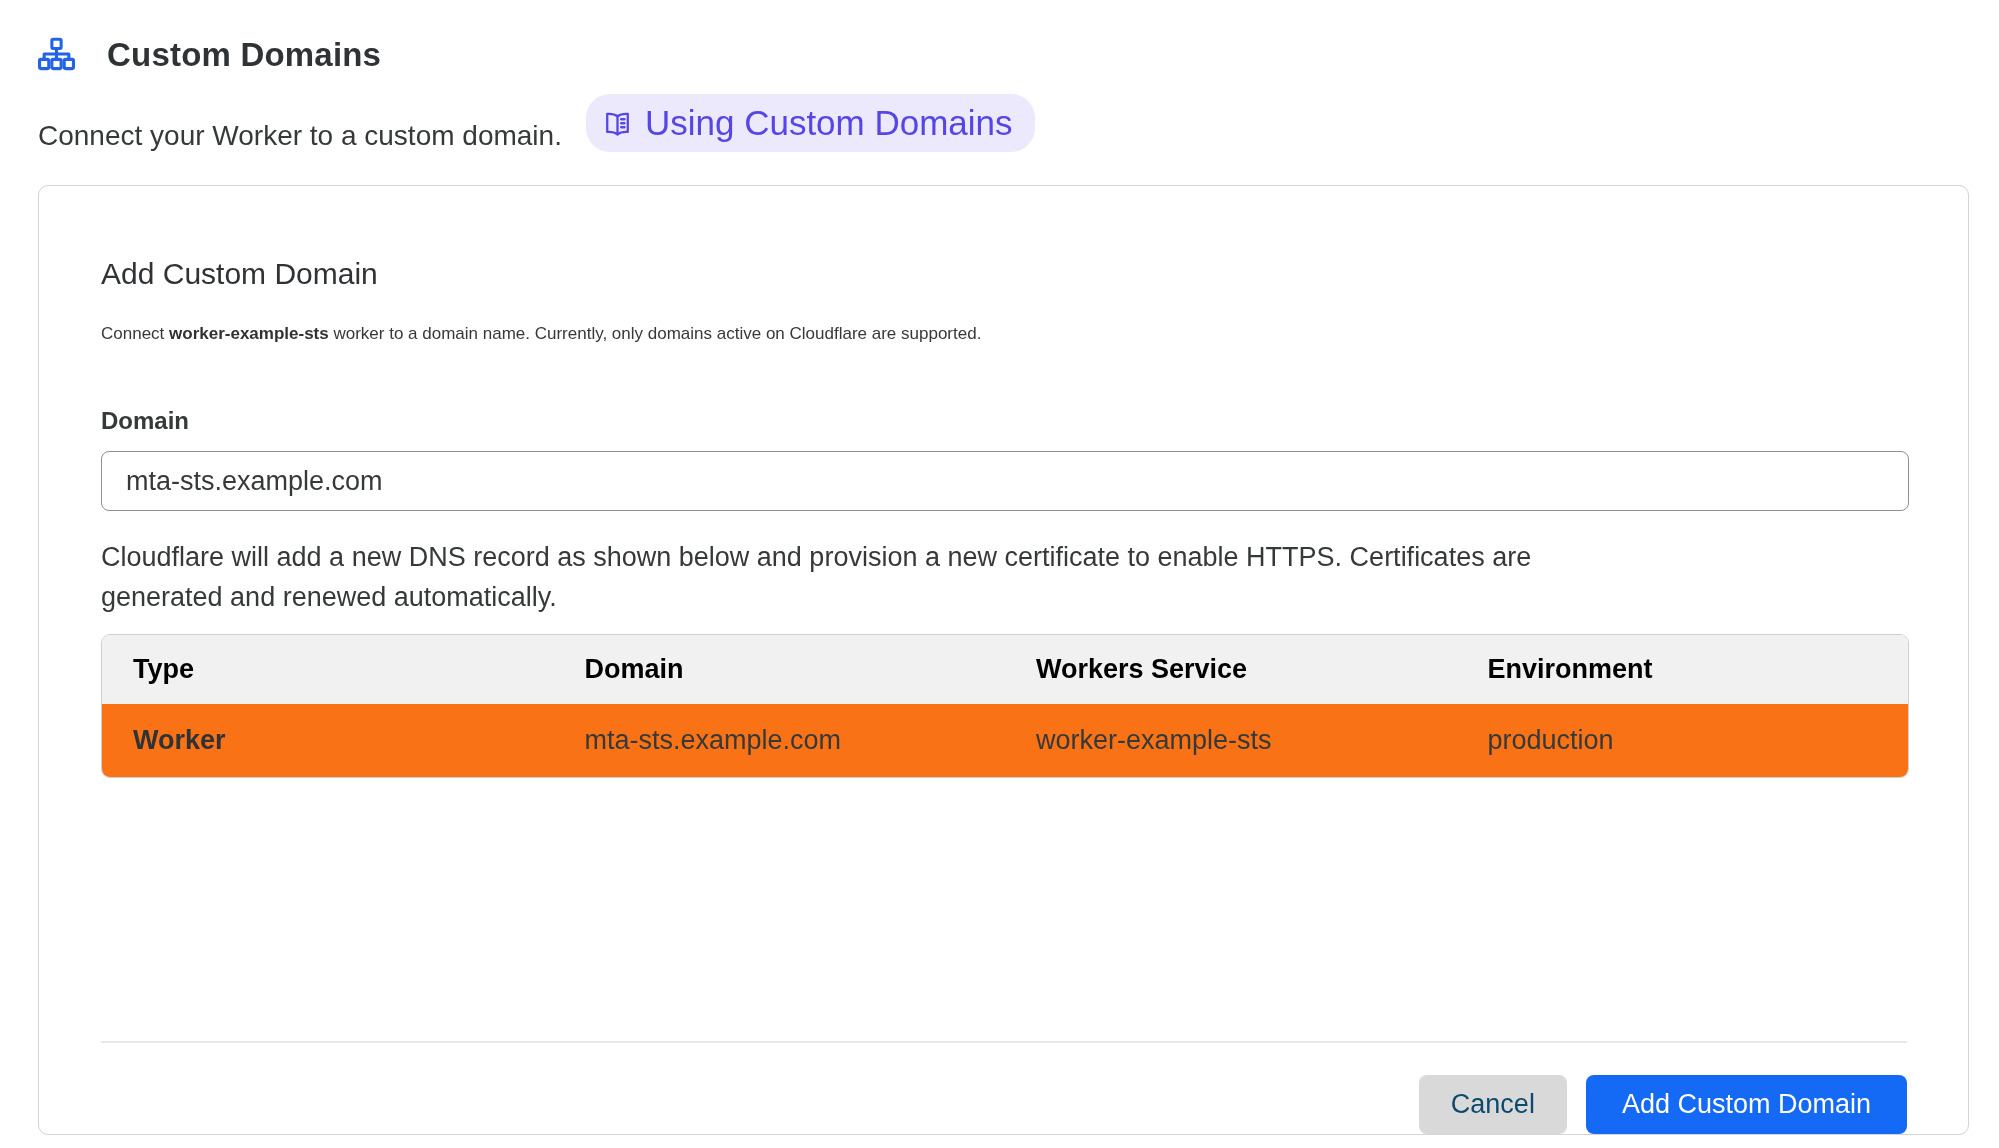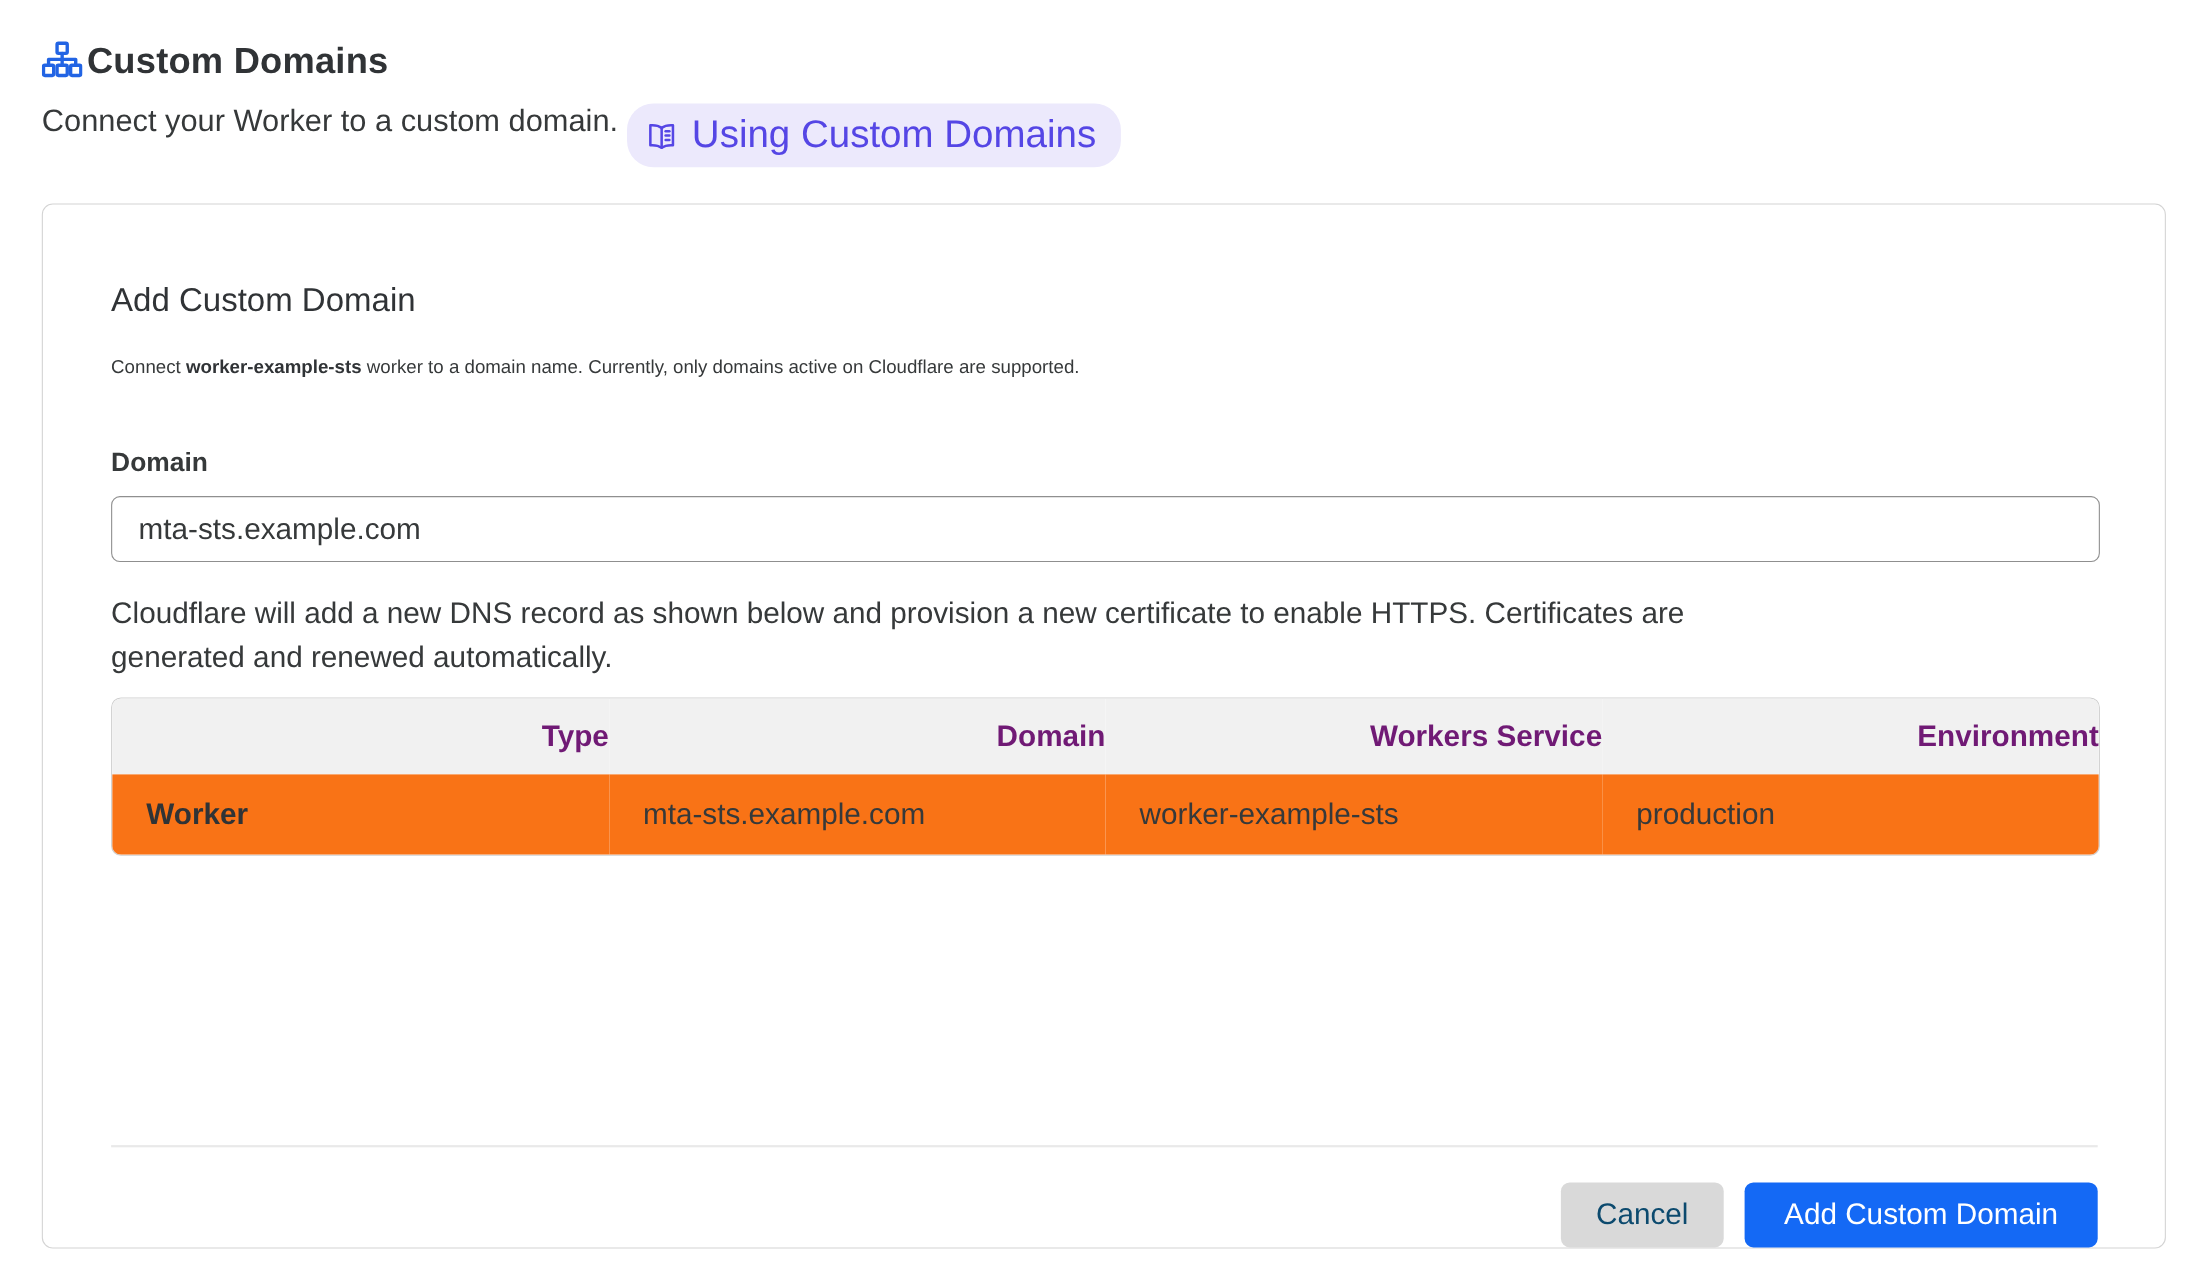--- a/index.html
+++ b/index.html
@@ -6,25 +6,25 @@
   html, body {
     width: 1999px; height: 1148px;
     background: #ffffff;
     font-family: "Liberation Sans", "DejaVu Sans", sans-serif;
     color: #36393a;
     overflow: hidden;
   }
   .page { padding: 36px 30px 0 38px; }
 
   
-  .header-row { display: flex; align-items: center; gap: 4px; text-align: right; }
+  .header-row { display: flex; align-items: center; gap: 32px; text-align: right; }
   .header-icon { width: 37px; height: 37px; display: block; flex: 0 0 auto; }
   .page-title { font-size: 33px; font-weight: 700; color: #303336; letter-spacing: 0.2px; }
 
-  .subtitle-row { display: flex; align-items: flex-start; gap: 8px; margin-top: 20px; }
+  .subtitle-row { display: flex; align-items: flex-end; gap: 24px; margin-top: 20px; }
   .subtitle { font-size: 28px; color: #36393a; }
   .docs-badge {
     display: inline-flex; align-items: center; gap: 13px;
     background: #ece9fc; border-radius: 24px;
     padding: 9px 22px 9px 17px;
     cursor: pointer; border: none;
   }
   .docs-badge .badge-label { font-size: 35px; color: #5546e5; }
   .book-icon { width: 29px; height: 29px; display: block; }
 
@@ -66,22 +66,22 @@
     margin-top: 17px;
     width: 1808px;
     border: 1.5px solid #cfcfcf;
     border-radius: 9px;
     overflow: hidden;
     border-collapse: separate; border-spacing: 0;
   }
   .dns-table th {
     background: #f1f1f1;
     height: 69px;
-    text-align: right;
-    font-size: 27px; font-weight: 700; color: #701a75;
+    text-align: left;
+    font-size: 27px; font-weight: 700; color: #000000;
     padding-left: 31px;
     width: 25%;
   }
   .dns-table td {
     height: 73px;
     font-size: 27px; color: #36393a;
     padding-left: 31px;
     background: #f97316;
   }
   .dns-table td.cell-type { font-weight: 700; color: #303336; }

